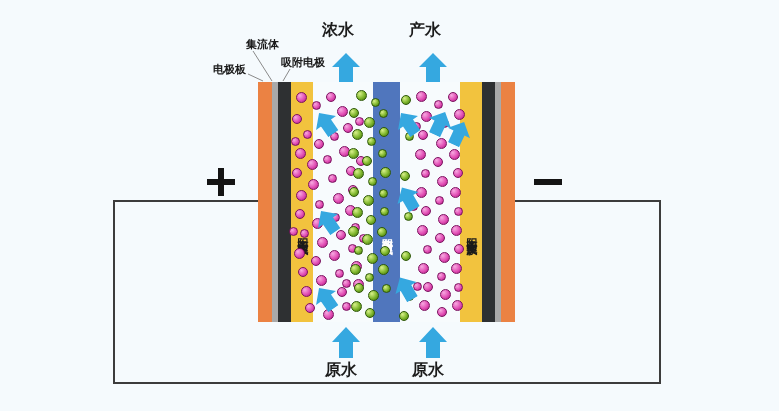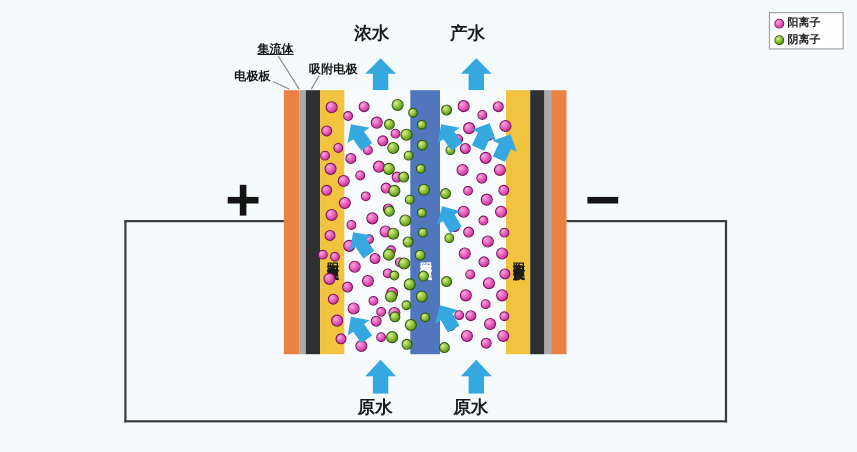--- a/index.html
+++ b/index.html
@@ -330,34 +330,24 @@
   </div>
   <div class="abs lbl" style="left:325px;top:360px;">原水</div>
 
   <div class="abs arrow-up" style="left:418px;top:326px;">
     <svg width="30" height="32" viewBox="0 0 30 32">
         <path d="M15 1 L29 16 L22 16 L22 32 L8 32 L8 16 L1 16 Z" fill="#35a8e0"></path>
       </svg>
   </div>
   <div class="abs lbl" style="left:412px;top:360px;">原水</div>
 
-  <div class="abs lbl-sm" style="left:234px;top:37px;text-decoration:underline;">集流体</div>
+  <div class="abs lbl-sm" style="left:246px;top:37px;">集流体</div>
   <div class="abs lbl-sm" style="left:213px;top:62px;">电极板</div>
   <div class="abs lbl-sm" style="left:281px;top:55px;">吸附电极</div>
 
   <svg class="abs" style="left:0;top:0;" width="779" height="411">
     <line x1="253" y1="51" x2="272" y2="81" stroke="#8a8a8a" stroke-width="1"></line>
     <line x1="248" y1="74" x2="263" y2="81" stroke="#8a8a8a" stroke-width="1"></line>
     <line x1="290" y1="69" x2="283" y2="81" stroke="#8a8a8a" stroke-width="1"></line>
   </svg>
 
-  <div class="abs legend">
-    <div class="legend-row">
-      <span class="legend-dot cat"></span>
-      <span class="legend-txt">阳离子</span>
-    </div>
-    <div class="legend-row">
-      <span class="legend-dot an"></span>
-      <span class="legend-txt">阴离子</span>
-    </div>
-  </div>
 
 </div>
 
 </body></html>

